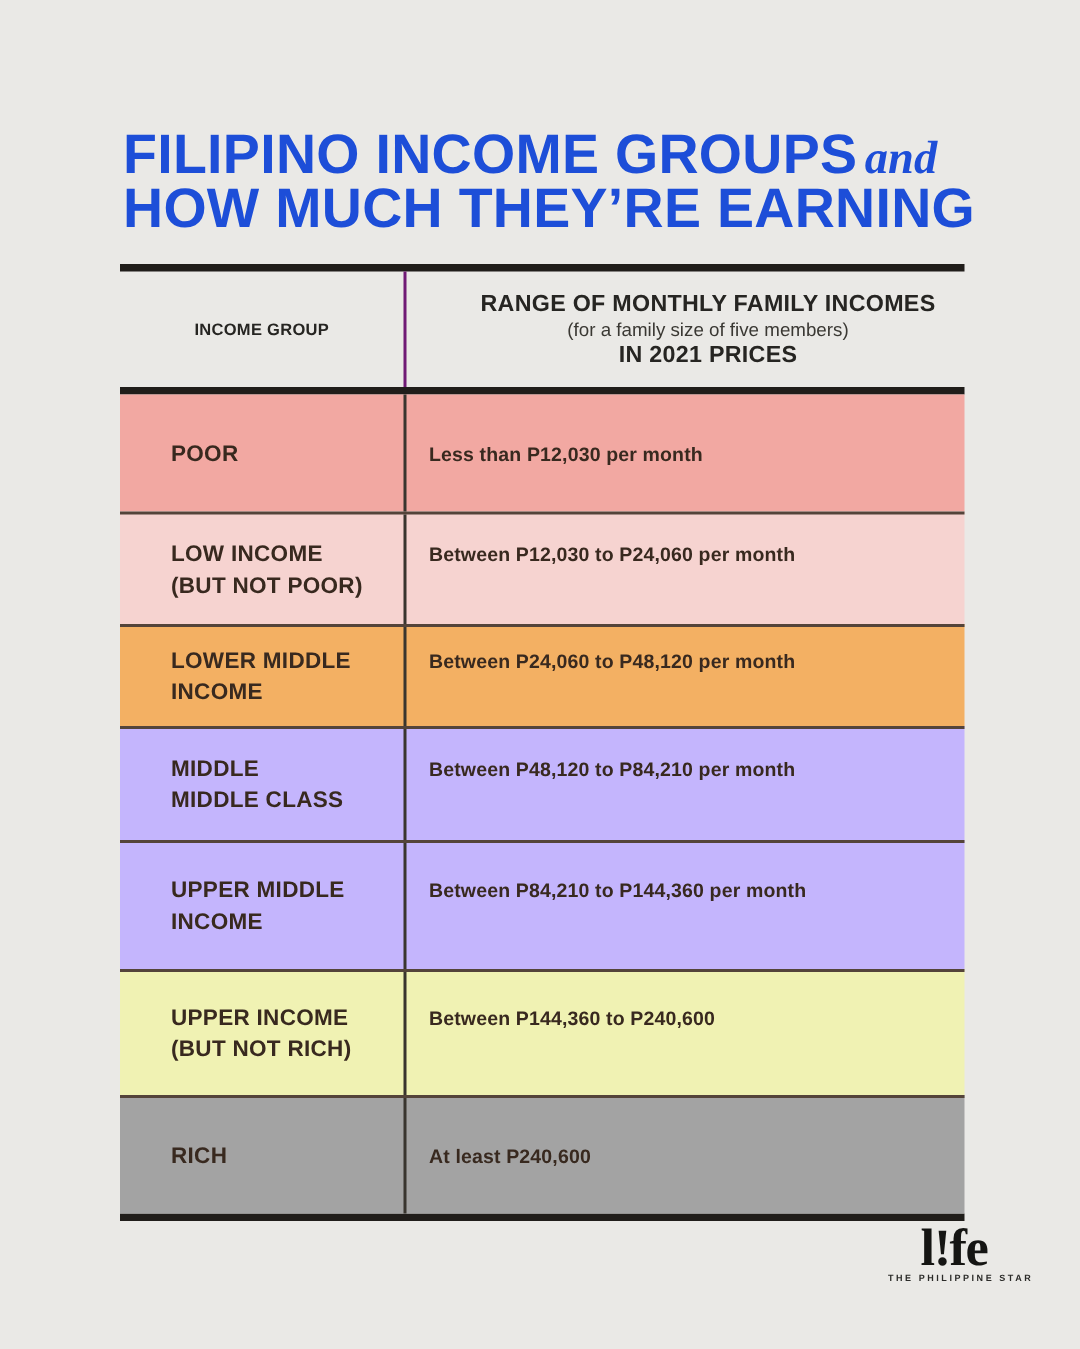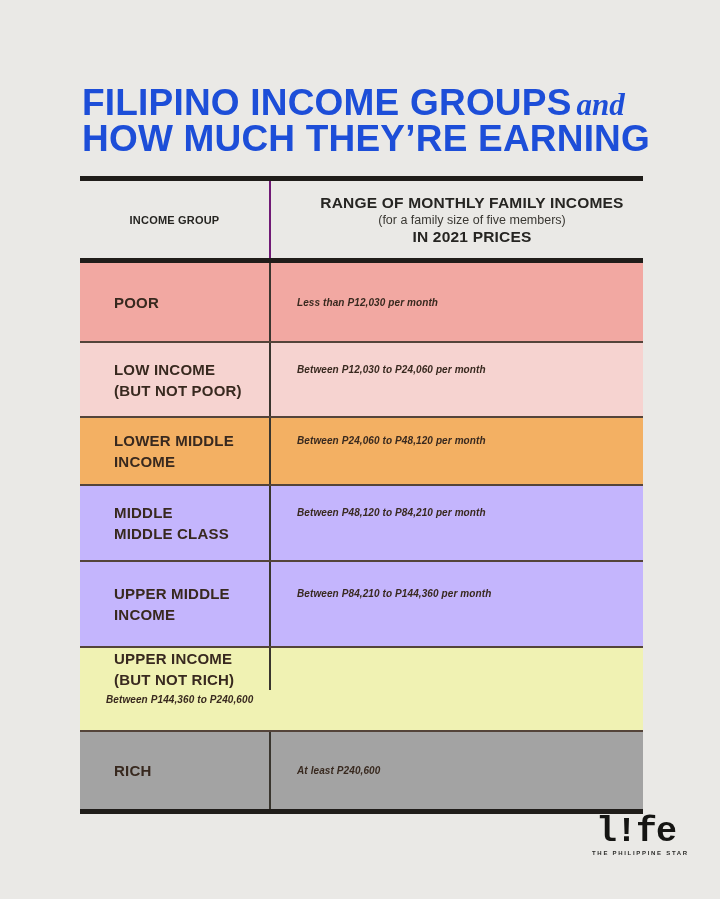--- a/index.html
+++ b/index.html
@@ -63,32 +63,32 @@
   .row:nth-child(8){height:77px;}
 
   .cell{box-sizing:border-box;display:flex;align-items:center;}
   .cell.group{
     width:191px;padding-left:34px;
     border-right:2px solid #39352e;
     font-weight:bold;font-size:15px;line-height:21px;
     white-space:pre-line;letter-spacing:0.2px;
   }
   .cell.range{
-    flex:1;padding-left:26px;
-    font-weight:bold;font-size:10px;letter-spacing:0.1px;font-style:italic;
+    flex:1;padding-left:15px;
+    font-weight:bold;font-size:13px;letter-spacing:0.1px;
   }
   .row.two-line .cell.range{padding-bottom:21px;}
 
   
   .logo{
     position:absolute;left:592px;top:814px;width:88px;
     text-align:center;color:#151513;
   }
   .logo-main{
-    font-family:Liberation Mono, monospace;
+    font-family:Liberation Serif, serif;
     font-weight:bold;font-size:35px;line-height:36px;letter-spacing:-1px;
   }
   .logo-sub{
     font-size:6px;font-weight:bold;letter-spacing:1.7px;
     margin-top:0;white-space:nowrap;color:#2b2b29;
   }
 </style>
 </head>
 <body>
 
@@ -132,21 +132,21 @@
 MIDDLE CLASS</div>
       <div class="cell range">Between P48,120 to P84,210 per month</div>
     </div>
 
     <div class="row two-line" style="background: #c4b5fd;">
       <div class="cell group">UPPER MIDDLE
 INCOME</div>
       <div class="cell range">Between P84,210 to P144,360 per month</div>
     </div>
 
-    <div class="row two-line" style="background: rgb(240, 242, 179); flex-direction: column;">
+    <div class="row two-line" style="background: rgb(240, 242, 179);">
       <div class="cell group">UPPER INCOME
 (BUT NOT RICH)</div>
       <div class="cell range">Between P144,360 to P240,600</div>
     </div>
 
     <div class="row" style="background: #a3a3a3;">
       <div class="cell group">RICH</div>
       <div class="cell range">At least P240,600</div>
     </div>
 

